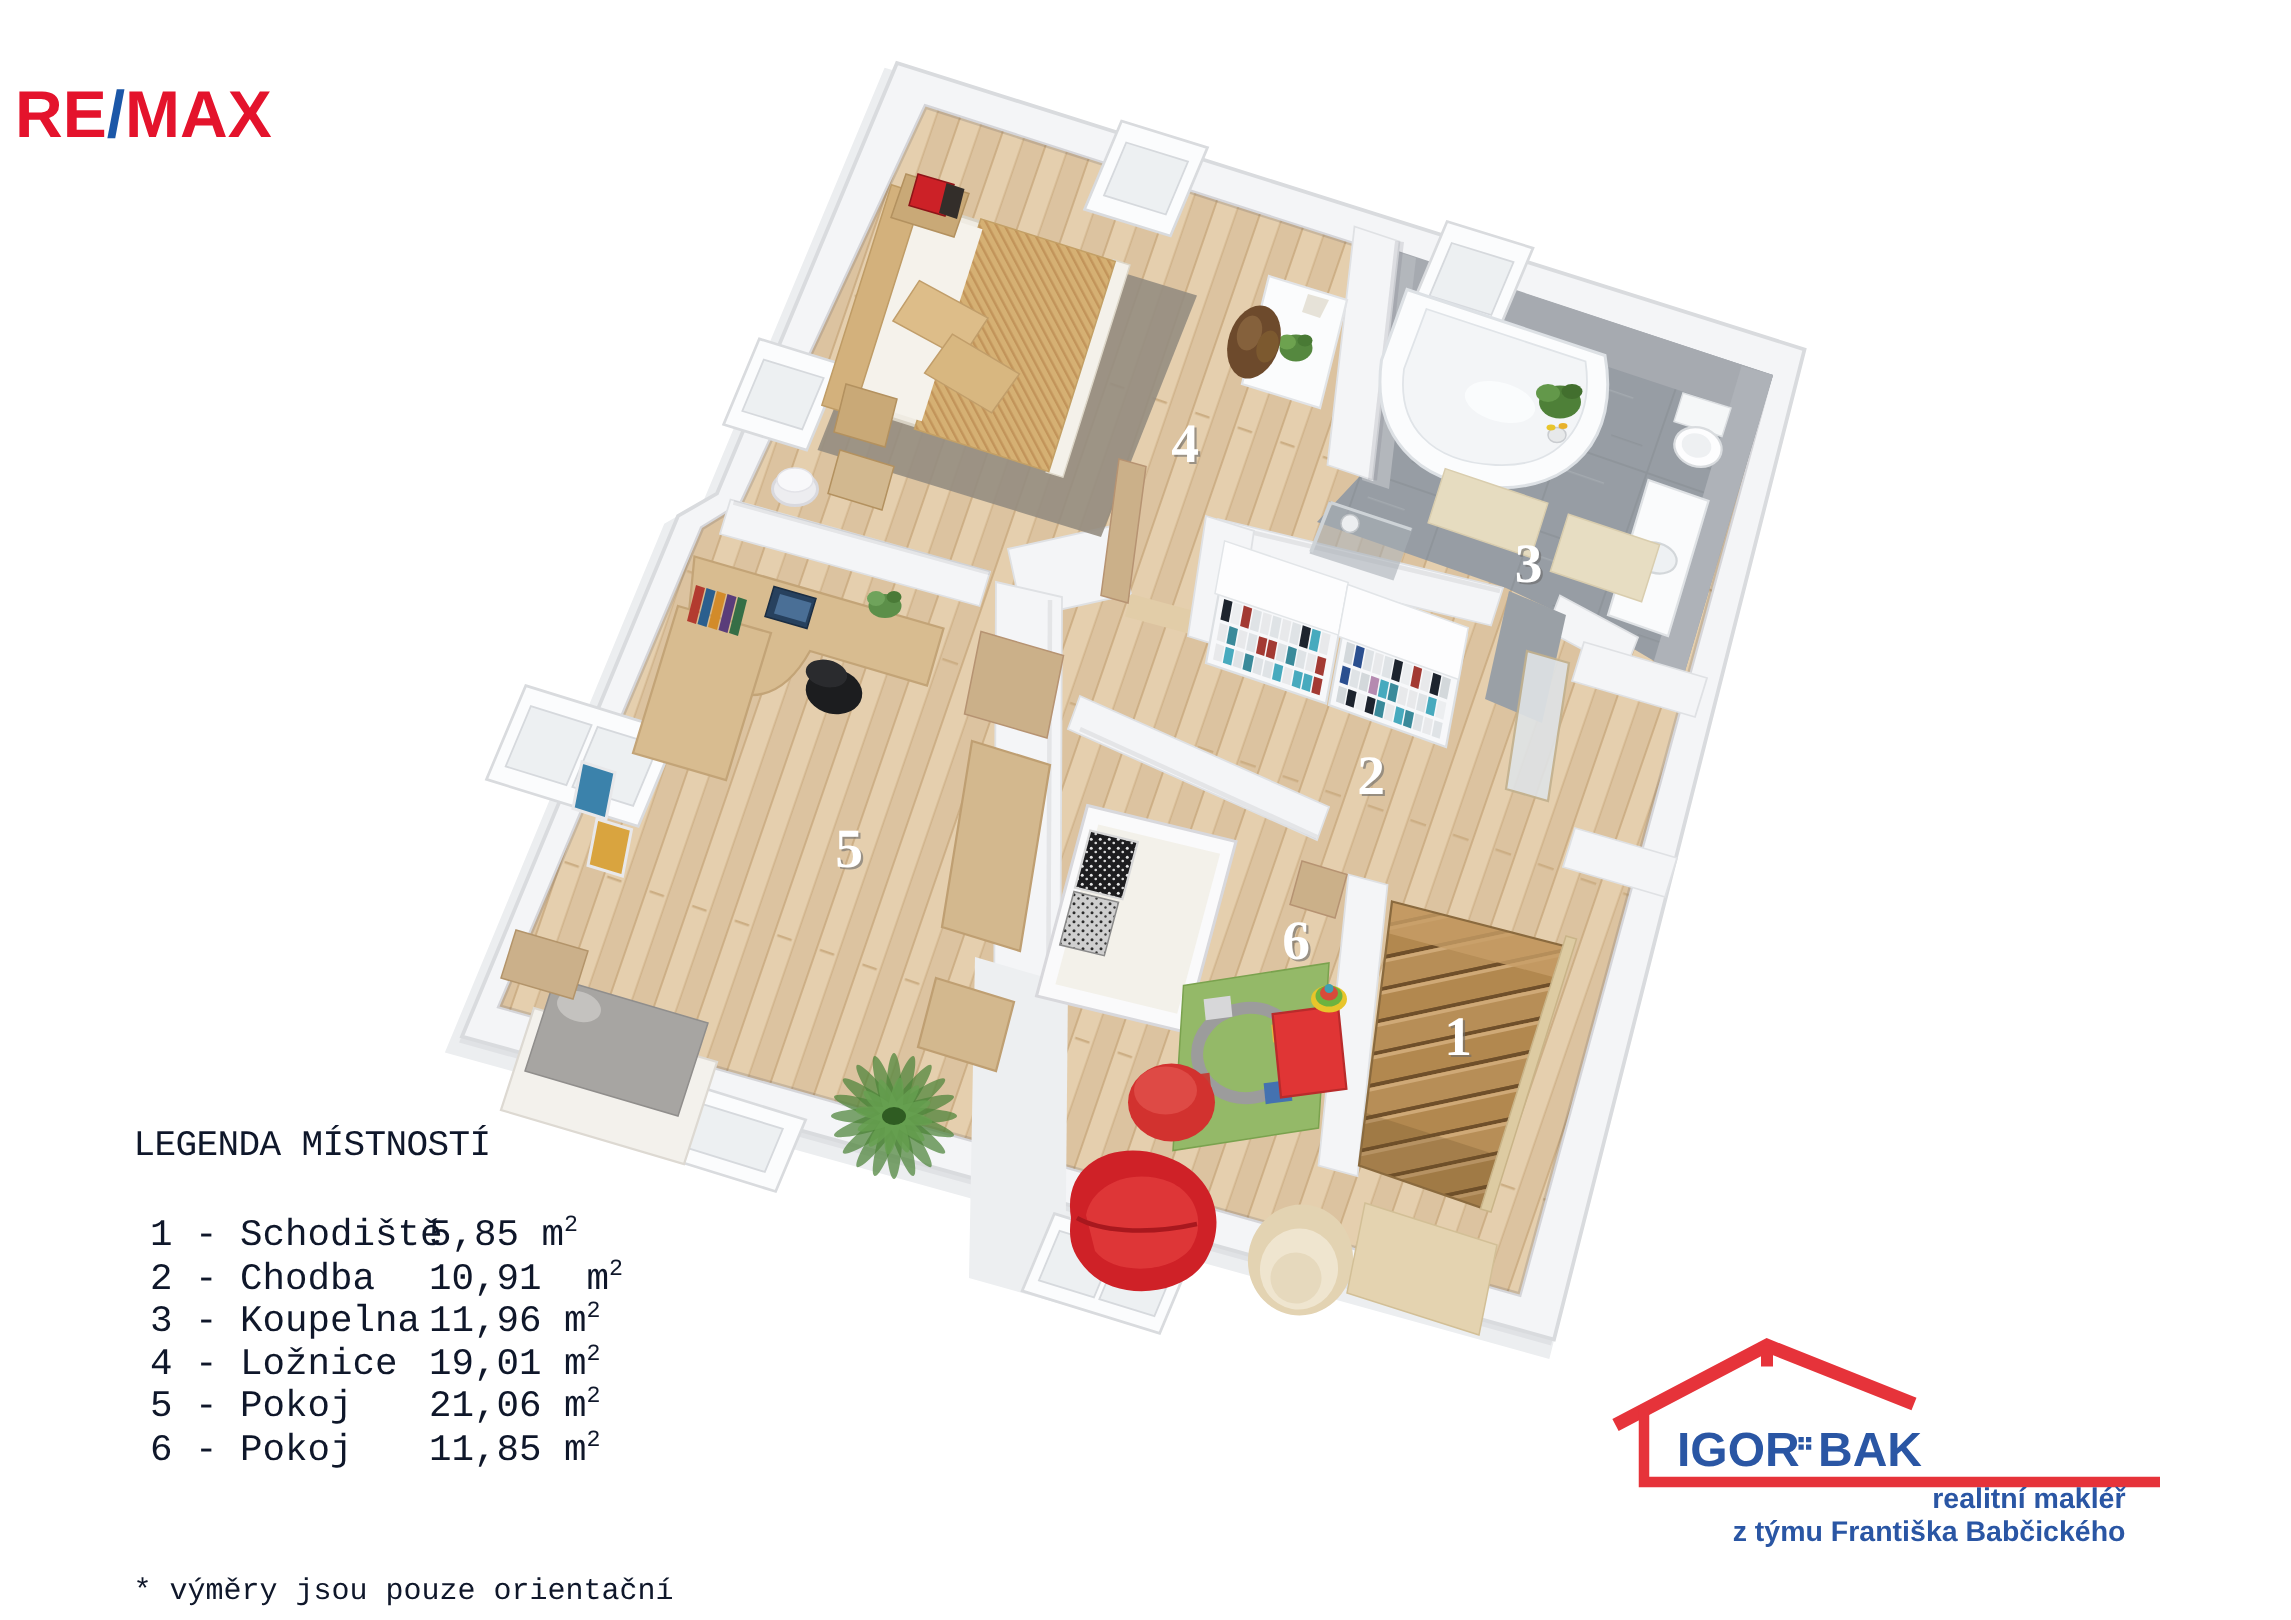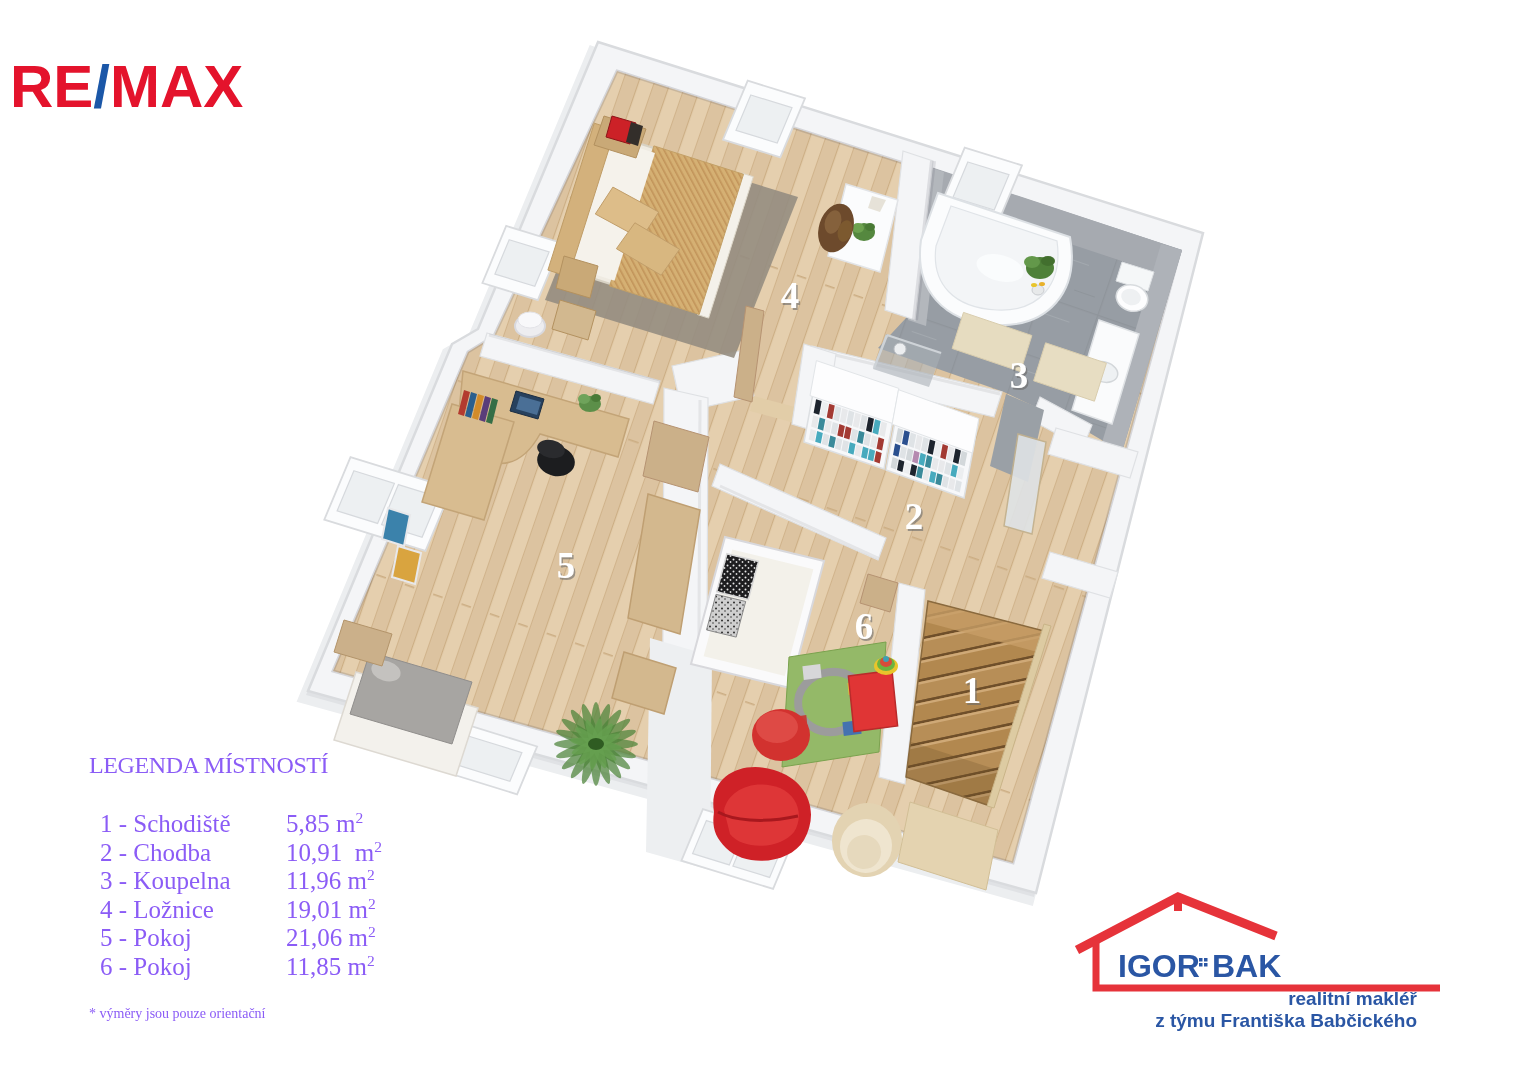--- a/index.html
+++ b/index.html
@@ -1,17 +1,17 @@
 <!DOCTYPE html>
 <html><head>
 <meta charset="utf-8">
 <style>
 html,body{margin:0;padding:0;background:#ffffff;width:1527px;height:1080px;overflow:hidden}
 .abs{position:absolute}
-.leg{font-family:Liberation Serif, serif;color:#8b5cf6;font-size:25px;line-height:28.6px;white-space:nowrap}
+.leg{font-family:Liberation Mono, monospace;color:#0f172a;font-size:25px;line-height:28.6px;white-space:nowrap}
 .leg sup{font-size:62%;line-height:0}
 </style>
 </head>
 <body>
 
 <svg class="abs" style="left:0;top:0" width="1527" height="1080" viewBox="0 0 1527 1080">
 
 <defs>
 <pattern id="wood" width="30" height="420" patternUnits="userSpaceOnUse" patternTransform="rotate(19)">
   <rect width="30" height="420" fill="#e0c8a5"></rect>
@@ -408,33 +408,33 @@
 <text x="791.5" y="309.5" font-family="Liberation Serif, serif" font-size="37" font-weight="bold" fill="#6b6b6b" opacity="0.6" text-anchor="middle">4</text>
     <text x="790" y="308" font-family="Liberation Serif, serif" font-size="37" font-weight="bold" fill="#ffffff" text-anchor="middle">4</text>
 
 <text x="567.5" y="579.5" font-family="Liberation Serif, serif" font-size="37" font-weight="bold" fill="#6b6b6b" opacity="0.6" text-anchor="middle">5</text>
     <text x="566" y="578" font-family="Liberation Serif, serif" font-size="37" font-weight="bold" fill="#ffffff" text-anchor="middle">5</text>
 
 <text x="865.5" y="640.5" font-family="Liberation Serif, serif" font-size="37" font-weight="bold" fill="#6b6b6b" opacity="0.6" text-anchor="middle">6</text>
     <text x="864" y="639" font-family="Liberation Serif, serif" font-size="37" font-weight="bold" fill="#ffffff" text-anchor="middle">6</text>
 </svg>
 
-<div class="abs" style="left:10px;top:52px;font-family:'Liberation Sans',sans-serif;font-weight:bold;font-size:60px;letter-spacing:0px;color:#e4132c;white-space:nowrap">RE<span style="color:#1b57a8">/</span>MAX</div>
+<div class="abs" style="left:10px;top:52px;font-family:'Liberation Sans',sans-serif;font-weight:bold;font-size:44px;letter-spacing:0px;color:#e4132c;white-space:nowrap">RE<span style="color:#1b57a8">/</span>MAX</div>
 
 <div class="abs leg" style="left:89px;top:751px;font-size:24px;letter-spacing:-0.4px">LEGENDA MÍSTNOSTÍ</div>
 
 <div class="abs leg" style="left:100px;top:810px">
 1 - Schodiště<br>2 - Chodba<br>3 - Koupelna<br>4 - Ložnice<br>5 - Pokoj<br>6 - Pokoj
 </div>
 
 <div class="abs leg" style="left:286px;top:810px">
 5,85 m<sup>2</sup><br>10,91&nbsp; m<sup>2</sup><br>11,96 m<sup>2</sup><br>19,01 m<sup>2</sup><br>21,06 m<sup>2</sup><br>11,85 m<sup>2</sup>
 </div>
 
-<div class="abs leg" style="left:89px;top:1000px;font-size:14px">* výměry jsou pouze orientační</div>
+<div class="abs leg" style="left:89px;top:1048px;font-size:20px">* výměry jsou pouze orientační</div>
 
 <svg class="abs" style="left:1060px;top:880px" width="400" height="170" viewBox="0 0 400 170">
 
 <path d="M 17 70 L 118 17 L 216 56" fill="none" stroke="#e6333a" stroke-width="9"></path>
 <path d="M 118 17 L 118 31" stroke="#e6333a" stroke-width="8"></path>
 
 <path d="M 36 58 L 36 108 L 380 108" fill="none" stroke="#e6333a" stroke-width="7"></path>
 
 <text x="58" y="97" font-family="Liberation Sans, sans-serif" font-weight="bold" font-size="32" fill="#2a56a4">IGOR</text>
 <text x="152" y="97" font-family="Liberation Sans, sans-serif" font-weight="bold" font-size="32" fill="#2a56a4">BAK</text>

